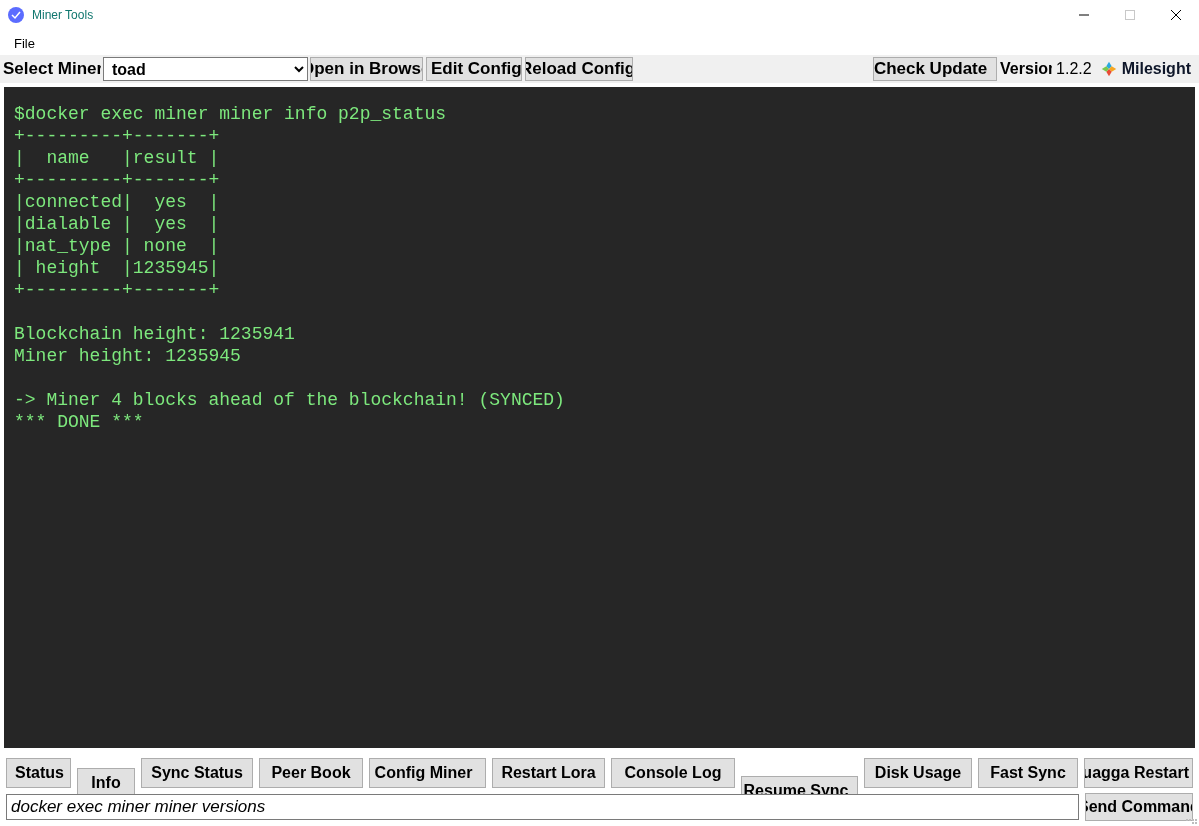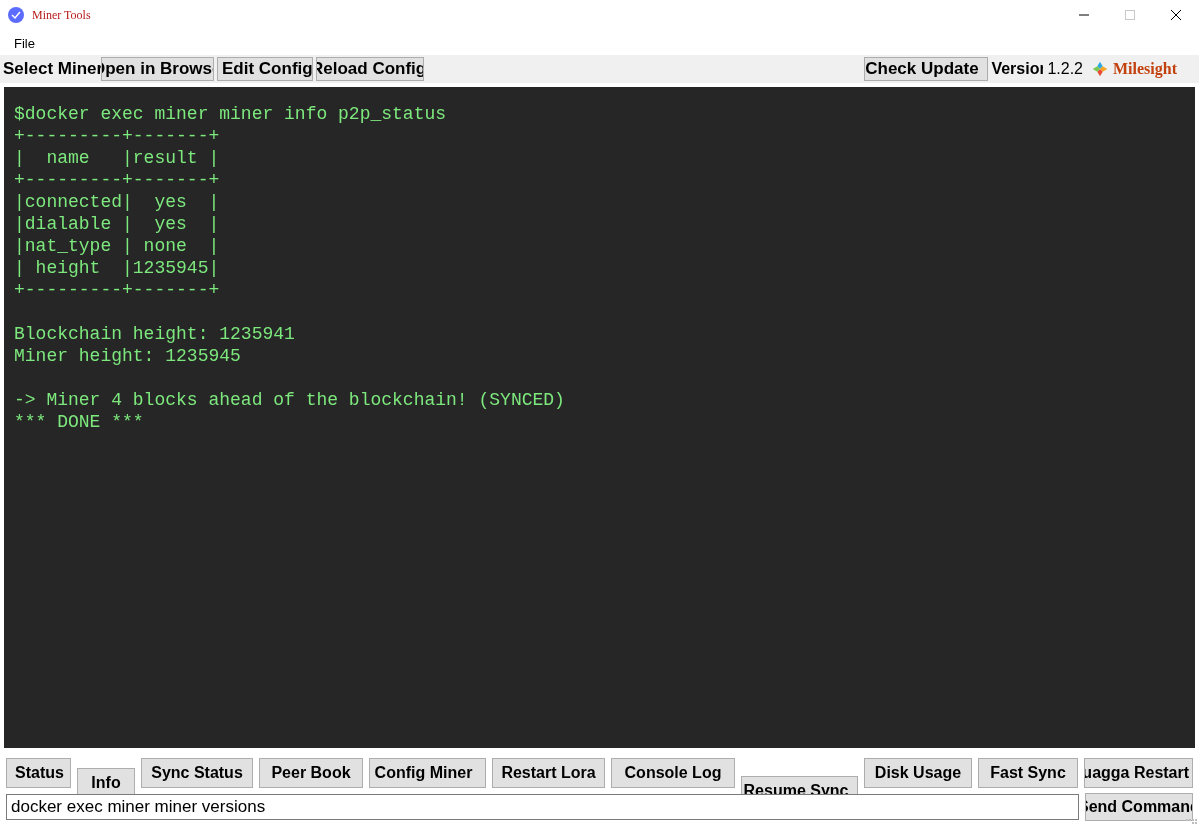--- a/index.html
+++ b/index.html
@@ -27,22 +27,21 @@
       border-radius: 50%;
       background: #5b6cff;
       display: flex;
       align-items: center;
       justify-content: center;
       margin-right: 8px;
     }
     .titlebar .app-icon svg { width: 10px; height: 10px; }
     .titlebar .title {
       font-size: 12px;
-      color: #b91c1c;
-      font-family: Liberation Serif, serif;
+      color: #0f766e;
     }
     .win-controls {
       margin-left: auto;
       display: flex;
       align-items: stretch;
       height: 100%;
     }
     .win-btn {
       width: 46px;
       display: flex;
@@ -113,25 +112,24 @@
       overflow: hidden;
       white-space: nowrap;
     }
     .toolbar .version-val {
       font-size: 16px;
       padding: 0 4px;
     }
     .toolbar .logo {
       display: flex;
       align-items: center;
-      padding: 0 22px 0 4px;
-      font-weight: bold;
-      font-size: 16px;
-      color: #c2410c;
-      font-family: Liberation Serif, serif;
+      padding: 0 8px 0 4px;
+      font-weight: bold;
+      font-size: 16px;
+      color: #0f172a;
     }
     .toolbar .logo svg { width: 18px; height: 18px; margin-right: 4px; }
     
     .console {
       flex: 1;
       background: #262626;
       color: #7de87d;
       font-family: "Consolas", "Courier New", monospace;
       font-size: 18px;
       line-height: 22px;
@@ -178,20 +176,21 @@
       gap: 6px;
       padding: 0 6px 6px 6px;
     }
     .cmd-input {
       flex: 1;
       height: 26px;
       font-size: 17px;
       padding: 0 4px;
       border: 1px solid #7a7a7a;
       background: #fff;
+      font-style: italic;
     }
     .cmd-send {
       height: 28px;
       width: 108px;
       font-size: 16px;
       font-weight: bold;
       background: #e1e1e1;
       border: 1px solid #adadad;
       overflow: hidden;
       white-space: nowrap;
@@ -240,20 +239,23 @@
     </button>
   </div>
 </div>
 
 <div class="menubar">
   <span class="menu-item">File</span>
 </div>
 
 <div class="toolbar">
   <span class="lbl" style="width:101px;overflow:hidden;">Select Miner</span>
+  <select>
+    <option>toad</option>
+  </select>
   <button class="tb-btn open"><span style="margin-left:-14px;">Open in Browser</span></button>
   <button class="tb-btn edit">Edit Config</button>
   <button class="tb-btn reload"><span style="margin-left:-10px;">Reload Config</span></button>
   <div class="spacer"></div>
   <button class="tb-btn check"><span style="margin-left:-9px;">Check Update</span></button>
   <span class="version-lbl">Version</span>
   <span class="version-val">1.2.2</span>
   <span class="logo">
     <svg viewBox="0 0 20 20">
       <polygon points="10,2 13,7 10,10 7,7" fill="#2aa8e0"></polygon>

